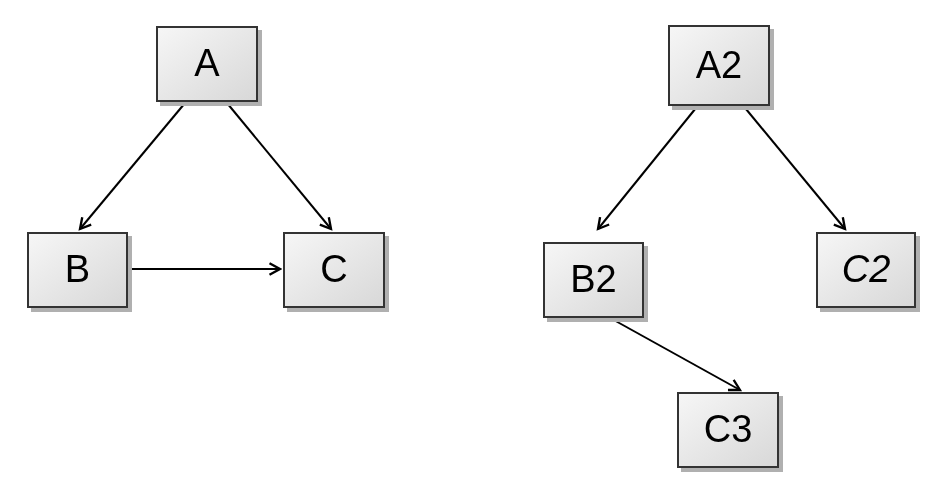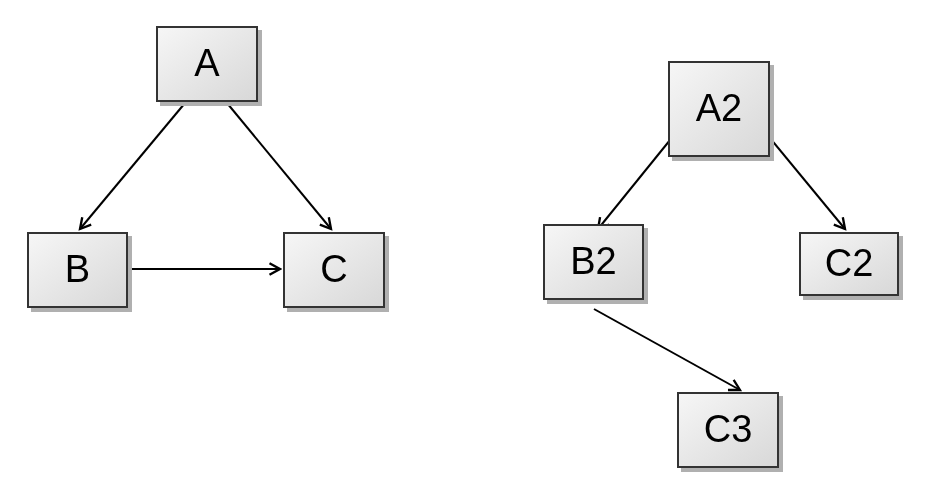--- a/index.html
+++ b/index.html
@@ -65,26 +65,26 @@
   <div id="nodes">
       <div class="node" style="left: 156px; top: 26px; width: 102px; height: 76px;">
         <span class="node-label">A</span>
       </div>
       <div class="node" style="left: 27px; top: 232px; width: 101px; height: 76px;">
         <span class="node-label">B</span>
       </div>
       <div class="node" style="left: 283px; top: 232px; width: 102px; height: 76px;">
         <span class="node-label">C</span>
       </div>
-      <div class="node" style="left: 668px; top: 25px; width: 102px; height: 96px; margin-top: 36px;">
+      <div class="node" style="left: 668px; top: 25px; width: 102px; height: 81px;">
         <span class="node-label">A2</span>
       </div>
-      <div class="node" style="left: 543px; top: 224px; width: 101px; height: 76px;">
+      <div class="node" style="left: 543px; top: 242px; width: 101px; height: 76px;">
         <span class="node-label">B2</span>
       </div>
-      <div class="node" style="left: 799px; top: 232px; width: 100px; height: 64px;">
+      <div class="node" style="left: 816px; top: 232px; width: 100px; height: 76px; font-style: italic;">
         <span class="node-label">C2</span>
       </div>
       <div class="node" style="left: 677px; top: 392px; width: 102px; height: 76px; text-align: right;">
         <span class="node-label">C3</span>
       </div>
     </div>
 </div>
 
 </body></html>

